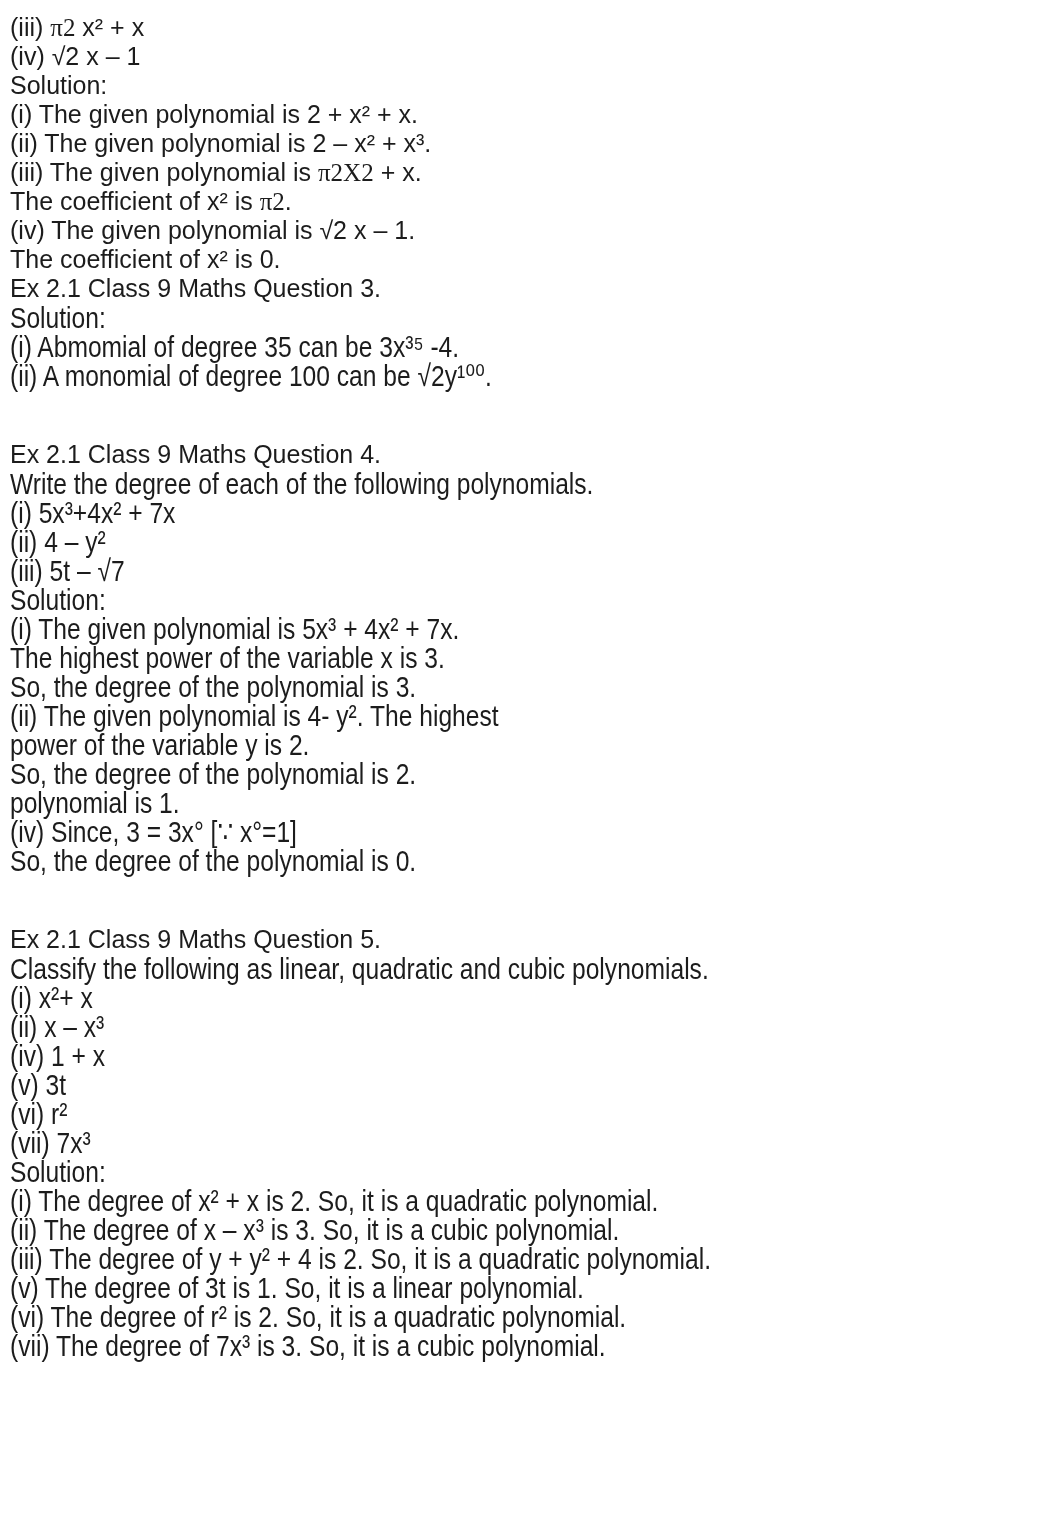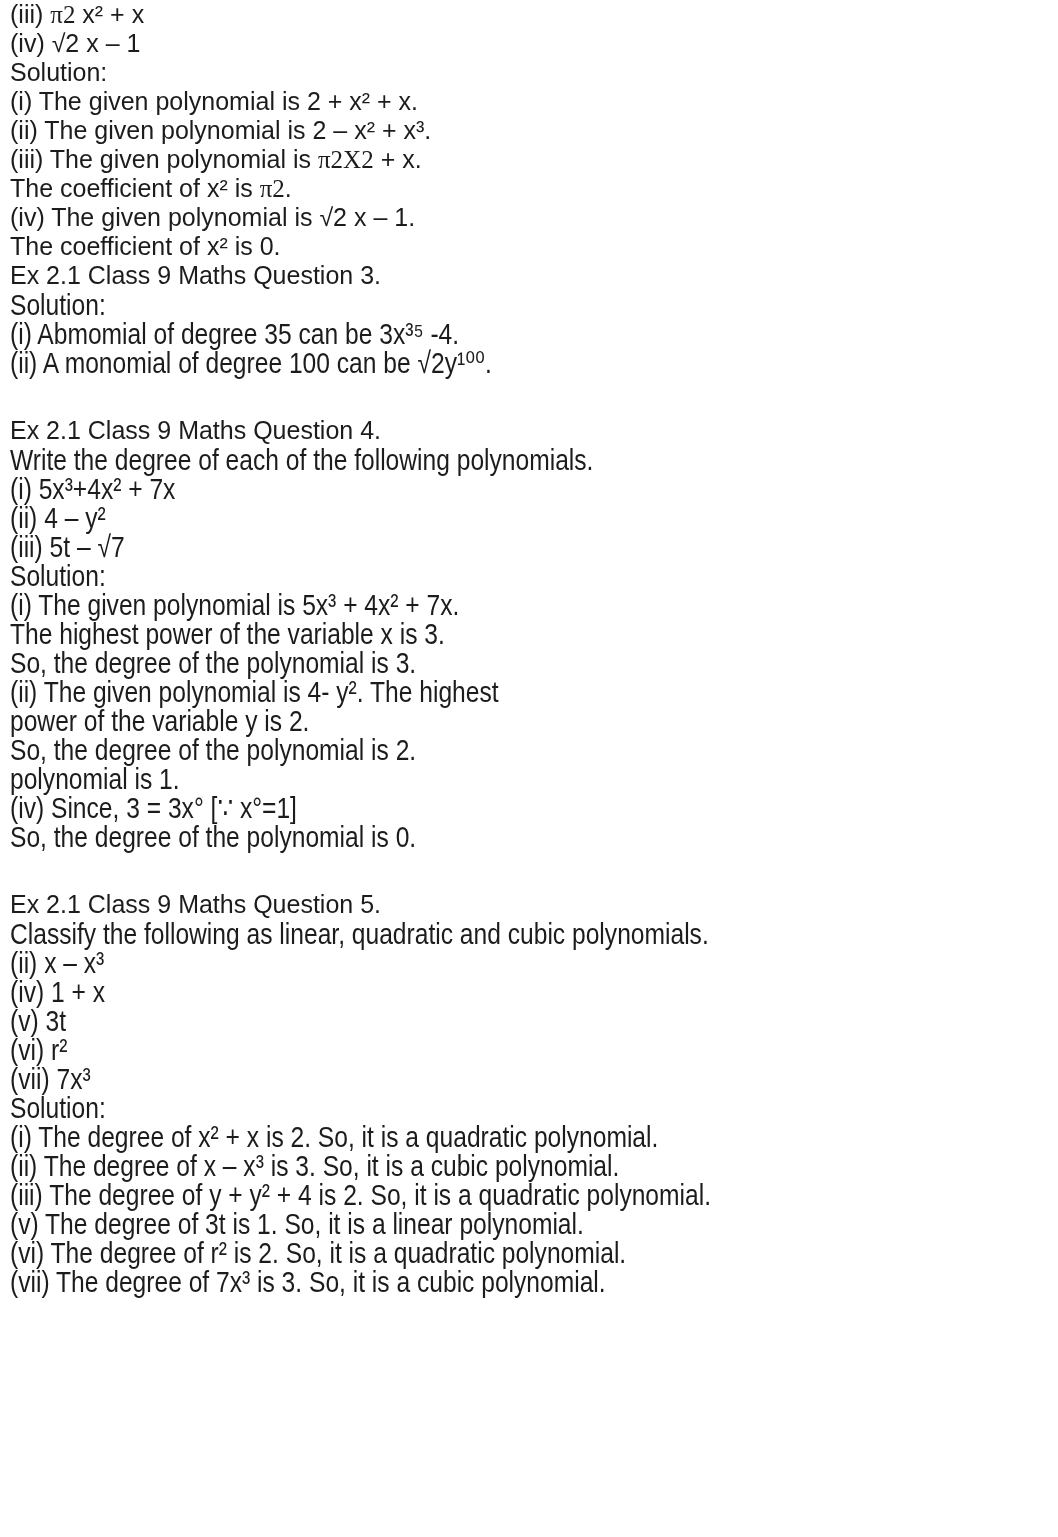--- a/index.html
+++ b/index.html
@@ -1,41 +1,41 @@
 <!DOCTYPE html>
 <html><head>
 <meta charset="utf-8">
 <style>
   html, body { margin: 0; padding: 0; background: #ffffff; }
   .page {
     width: 1058px;
     min-height: 1537px;
     box-sizing: border-box;
     background: #ffffff;
-    padding: 0 0 0 10px;
+    padding: 13px 0 0 10px;
     color: #1c1c1c;
     overflow: hidden;
   }
   .line {
     height: 29px;
     line-height: 29px;
     white-space: pre;
     font-family: "Liberation Sans", "DejaVu Sans", sans-serif;
   }
   
   .f-r { font-size: 25px; }
   
   .f-n { font-size: 30px; }
   .f-n .inner {
     display: inline-block;
     transform: scaleX(0.82);
     transform-origin: 0 50%;
   }
   .serif { font-family: "Liberation Serif", "DejaVu Serif", serif; }
-  .gap-before { margin-top: 39px; }
+  .gap-before { margin-top: 50px; }
 </style>
 </head>
 <body>
 
 <div class="page">
   <main>
       <div class="line f-r"><span class="inner"><span>(iii) </span><span class="serif">π2</span><span> x² + x</span></span></div>
       <div class="line f-r"><span class="inner">(iv) √2 x – 1</span></div>
       <div class="line f-r"><span class="inner">Solution:</span></div>
       <div class="line f-r"><span class="inner">(i) The given polynomial is 2 + x² + x.</span></div>
@@ -58,20 +58,21 @@
       <div class="line f-n"><span class="inner">The highest power of the variable x is 3.</span></div>
       <div class="line f-n"><span class="inner">So, the degree of the polynomial is 3.</span></div>
       <div class="line f-n"><span class="inner">(ii) The given polynomial is 4- y². The highest</span></div>
       <div class="line f-n"><span class="inner">power of the variable y is 2.</span></div>
       <div class="line f-n"><span class="inner">So, the degree of the polynomial is 2.</span></div>
       <div class="line f-n"><span class="inner">polynomial is 1.</span></div>
       <div class="line f-n"><span class="inner">(iv) Since, 3 = 3x° [∵ x°=1]</span></div>
       <div class="line f-n"><span class="inner">So, the degree of the polynomial is 0.</span></div>
       <div class="line f-r gap-before"><span class="inner">Ex 2.1 Class 9 Maths Question 5.</span></div>
       <div class="line f-n"><span class="inner">Classify the following as linear, quadratic and cubic polynomials.</span></div>
+      <div class="line f-n"><span class="inner">(i) x²+ x</span></div>
       <div class="line f-n"><span class="inner">(ii) x – x³</span></div>
       <div class="line f-n"><span class="inner">(iv) 1 + x</span></div>
       <div class="line f-n"><span class="inner">(v) 3t</span></div>
       <div class="line f-n"><span class="inner">(vi) r²</span></div>
       <div class="line f-n"><span class="inner">(vii) 7x³</span></div>
       <div class="line f-n"><span class="inner">Solution:</span></div>
       <div class="line f-n"><span class="inner">(i) The degree of x² + x is 2. So, it is a quadratic polynomial.</span></div>
       <div class="line f-n"><span class="inner">(ii) The degree of x – x³ is 3. So, it is a cubic polynomial.</span></div>
       <div class="line f-n"><span class="inner">(iii) The degree of y + y² + 4 is 2. So, it is a quadratic polynomial.</span></div>
       <div class="line f-n"><span class="inner">(v) The degree of 3t is 1. So, it is a linear polynomial.</span></div>

